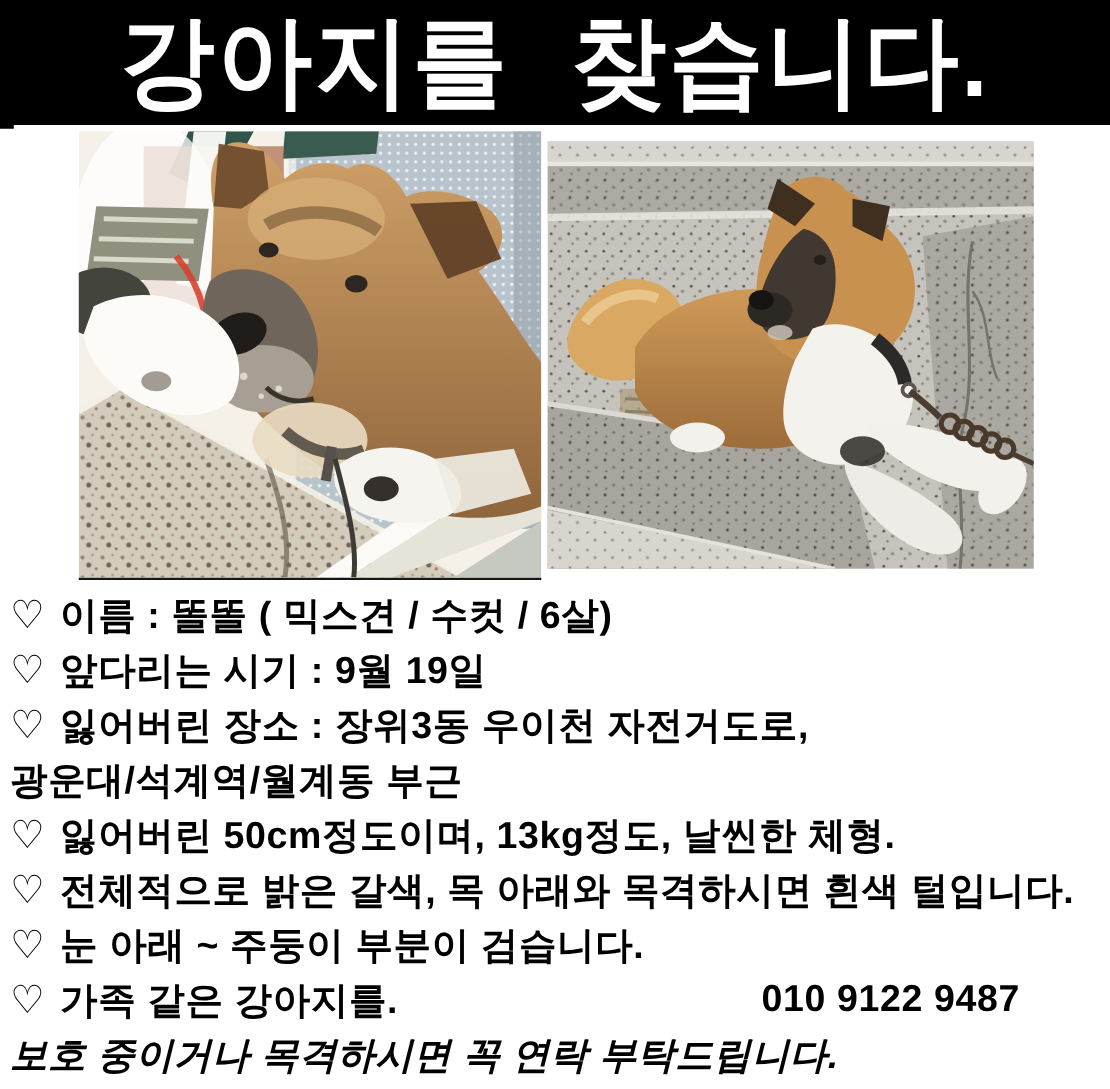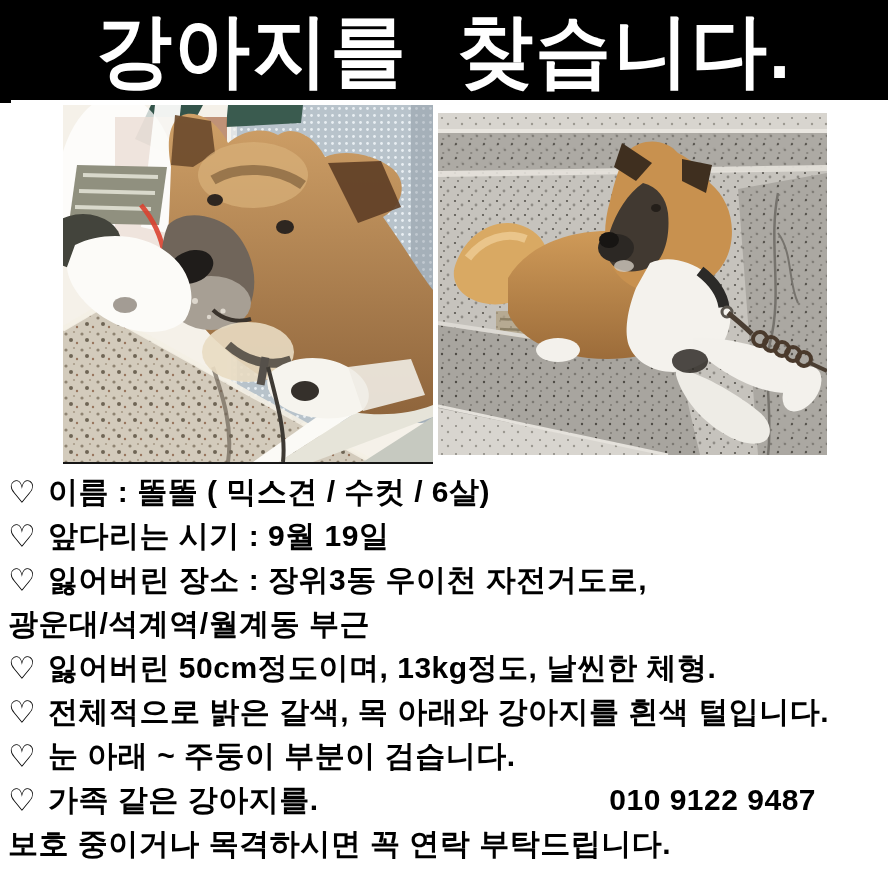--- a/index.html
+++ b/index.html
@@ -20,21 +20,21 @@
   .photo-left{left:63px;top:105px;width:370px;height:357px;border-bottom:2px solid #161616;}
   .photo-right{left:438px;top:113px;width:389px;height:342px;}
   figure svg{display:block;width:100%;height:100%;}
   .details{position:absolute;left:0;top:470px;width:888px;color:var(--body-fg,#000);}
   .line{
     display:flex;align-items:center;height:44px;padding-left:8px;
     font-size:30px;font-weight:bold;letter-spacing:0.5px;white-space:nowrap;
   }
   .heart{display:inline-block;width:40px;font-size:31px;font-weight:bold;flex:0 0 auto;}
   .indent-center{}
-  .indent-small{}
+  .indent-small{font-style:italic;}
   .phone{margin-left:auto;margin-right:72px;font-weight:bold;}
 </style>
 </head>
 <body>
 
 <div class="poster">
 
   <header class="title-bar">
     <h1>강아지를 찾습니다.</h1>
   </header>
@@ -224,21 +224,21 @@
     </div>
     <div class="line indent-center">
       <span>광운대/석계역/월계동 부근</span>
     </div>
     <div class="line">
       <span class="heart">♡</span>
       <span>잃어버린 50cm정도이며, 13kg정도, 날씬한 체형.</span>
     </div>
     <div class="line">
       <span class="heart">♡</span>
-      <span>전체적으로 밝은 갈색, 목 아래와 강아지를 흰색 털입니다.</span>
+      <span>전체적으로 밝은 갈색, 목 아래와 목격하시면 흰색 털입니다.</span>
     </div>
     <div class="line">
       <span class="heart">♡</span>
       <span>눈 아래 ~ 주둥이 부분이 검습니다.</span>
     </div>
     <div class="line">
       <span class="heart">♡</span>
       <span>가족 같은 강아지를.</span>
       <span class="phone">010 9122 9487</span>
     </div>

